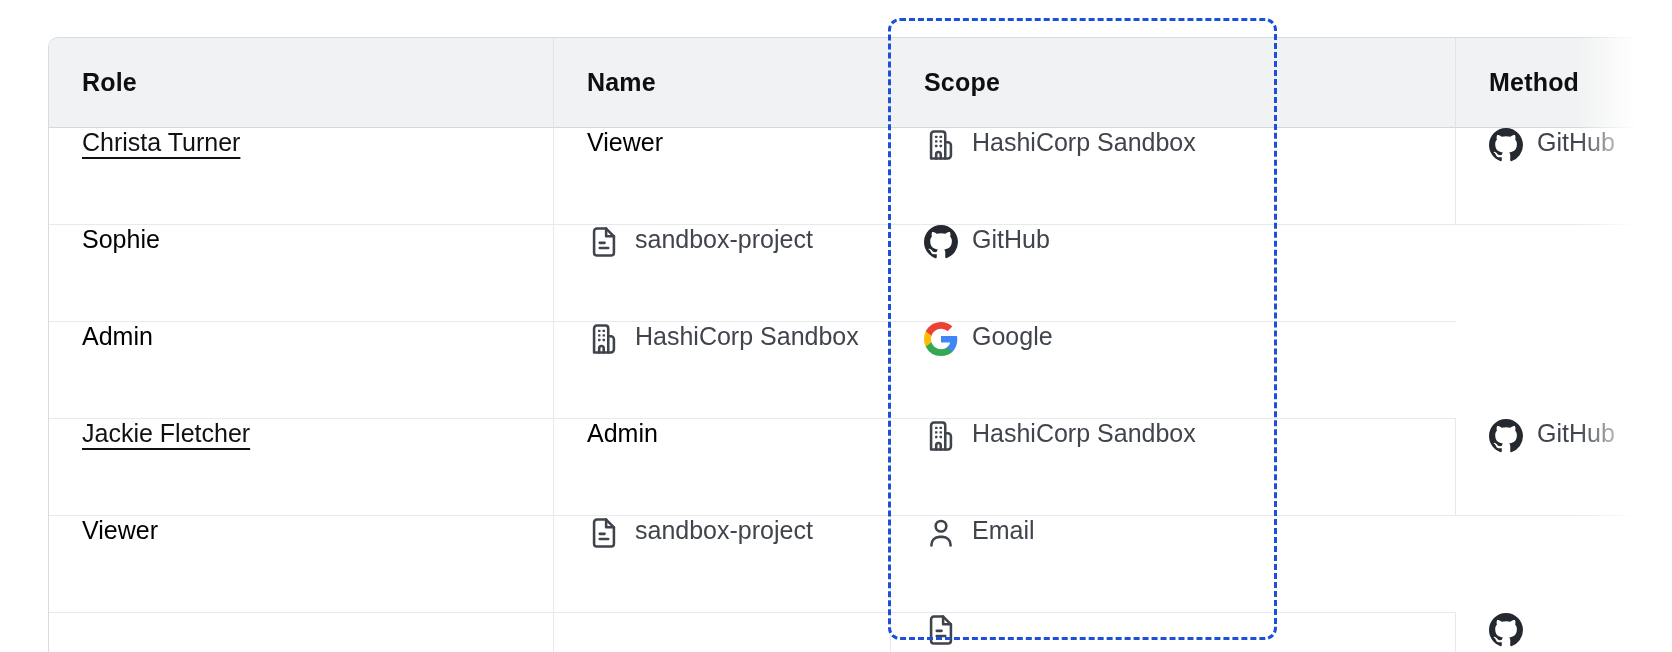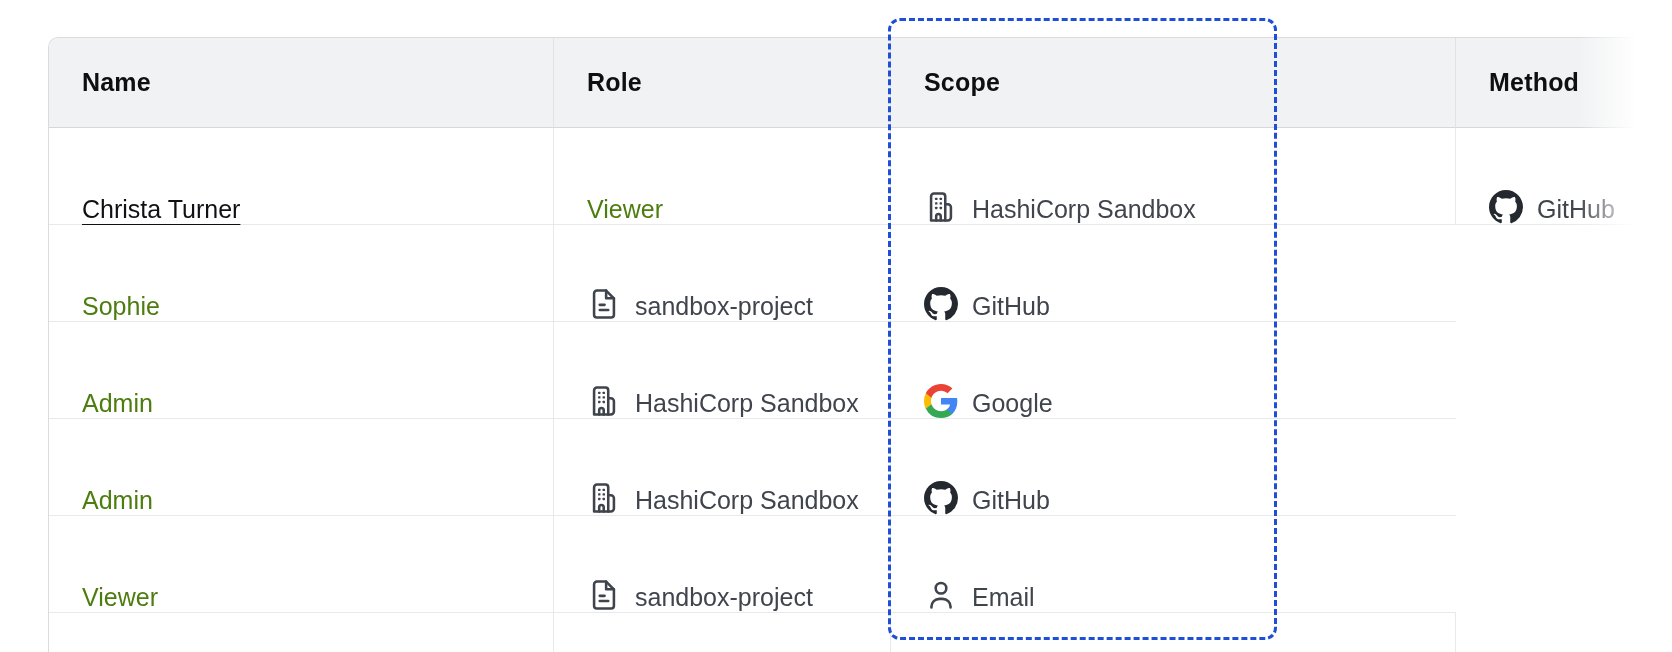--- a/index.html
+++ b/index.html
@@ -7,42 +7,42 @@
     font-family:"Liberation Sans","DejaVu Sans",sans-serif;}
   .table{position:absolute;left:48px;top:37px;width:1717px;
     border-top:1px solid #d9dbdf;border-left:1px solid #d9dbdf;
     border-top-left-radius:10px;overflow:hidden;background:#fff;}
   .cols{display:grid;grid-template-columns:505px 337px 565px 310px;}
   .th{height:90px;background:#f1f2f3;display:flex;align-items:center;
     padding-left:33px;box-sizing:border-box;
     border-bottom:1px solid #d5d7db;border-right:1px solid #e2e3e6;
     font-size:25px;font-weight:700;color:#0e0f12;letter-spacing:.2px;}
   .th:last-child{border-right:none;}
-  .cell{height:97px;display:flex;align-items:flex-end;padding-left:33px;
+  .cell{height:97px;display:flex;align-items:flex-start;padding-left:33px;
     box-sizing:border-box;border-bottom:1px solid #e8e9eb;border-right:1px solid #e8e9eb;
     font-size:25px;color:#40444c;background:#fff;gap:14px;}
   .cell:last-child{border-right:none;}
   .name-link{color:#101114;text-decoration:underline;text-decoration-thickness:2px;
     text-underline-offset:6px;font-weight:500;cursor:pointer;}
-  .role-text{color:#4d7c0f;}
+  .role-text{color:#000000;}
   .icon{width:34px;height:34px;display:inline-flex;flex:0 0 auto;}
   .icon svg{width:34px;height:34px;display:block;}
   .fade{position:absolute;left:1578px;top:0;width:94px;height:652px;z-index:5;
     background:linear-gradient(to right,rgba(255,255,255,0) 0%,#ffffff 62%);pointer-events:none;}
   .dashed{position:absolute;left:888px;top:18px;width:389px;height:622px;z-index:10;
     border:3px dashed #1d4fd8;border-radius:12px;pointer-events:none;box-sizing:border-box;}
 </style>
 </head>
 <body>
 
 <div class="screen">
   <div class="table">
     <div class="cols">
+      <div class="th">Role</div>
       <div class="th">Name</div>
-      <div class="th">Role</div>
       <div class="th">Scope</div>
       <div class="th">Method</div>
     </div>
     <div id="tbody">
         <div class="cols">
           <div class="cell">
             <a class="name-link">Christa Turner</a>
           </div>
           <div class="cell">
             <span class="role-text">Viewer</span>
@@ -127,20 +127,23 @@
                 <path fill="#34A853" d="M12 24c3.24 0 5.956-1.075 7.942-2.907l-3.878-3.011c-1.075.72-2.45 1.145-4.064 1.145-3.125 0-5.77-2.111-6.715-4.948H1.276v3.109A11.995 11.995 0 0 0 12 24z"></path>
                 <path fill="#FBBC05" d="M5.285 14.279A7.213 7.213 0 0 1 4.909 12c0-.791.136-1.56.376-2.279V6.611H1.276A11.995 11.995 0 0 0 0 12c0 1.936.464 3.769 1.276 5.389l4.009-3.11z"></path>
                 <path fill="#EA4335" d="M12 4.773c1.762 0 3.344.605 4.587 1.795l3.442-3.442C17.951 1.19 15.235 0 12 0 7.31 0 3.253 2.69 1.276 6.611l4.009 3.11C6.23 6.884 8.875 4.773 12 4.773z"></path>
               </svg>
             </span>
             <span>Google</span>
           </div>
         </div>
         <div class="cols">
           <div class="cell">
+            <a class="name-link">Jackie Fletcher</a>
+          </div>
+          <div class="cell">
             <span class="role-text">Admin</span>
           </div>
           <div class="cell">
             <span class="icon">
               <svg viewBox="0 0 24 24" fill="none" stroke="#3f434b" stroke-width="1.8" stroke-linecap="round" stroke-linejoin="round">
                 <path d="M5 21.5V4.5a2 2 0 0 1 2-2h6a2 2 0 0 1 2 2v17H5z"></path>
                 <path d="M15 10h1.8a2.2 2.2 0 0 1 2.2 2.2v7.1a2.2 2.2 0 0 1-2.2 2.2H15"></path>
                 <path d="M8.6 21.5v-3a1.6 1.6 0 0 1 3.2 0v3"></path>
                 <g fill="#3f434b" stroke="none">
                   <rect x="7.8" y="5.4" width="1.7" height="1.7" rx=".4"></rect>

